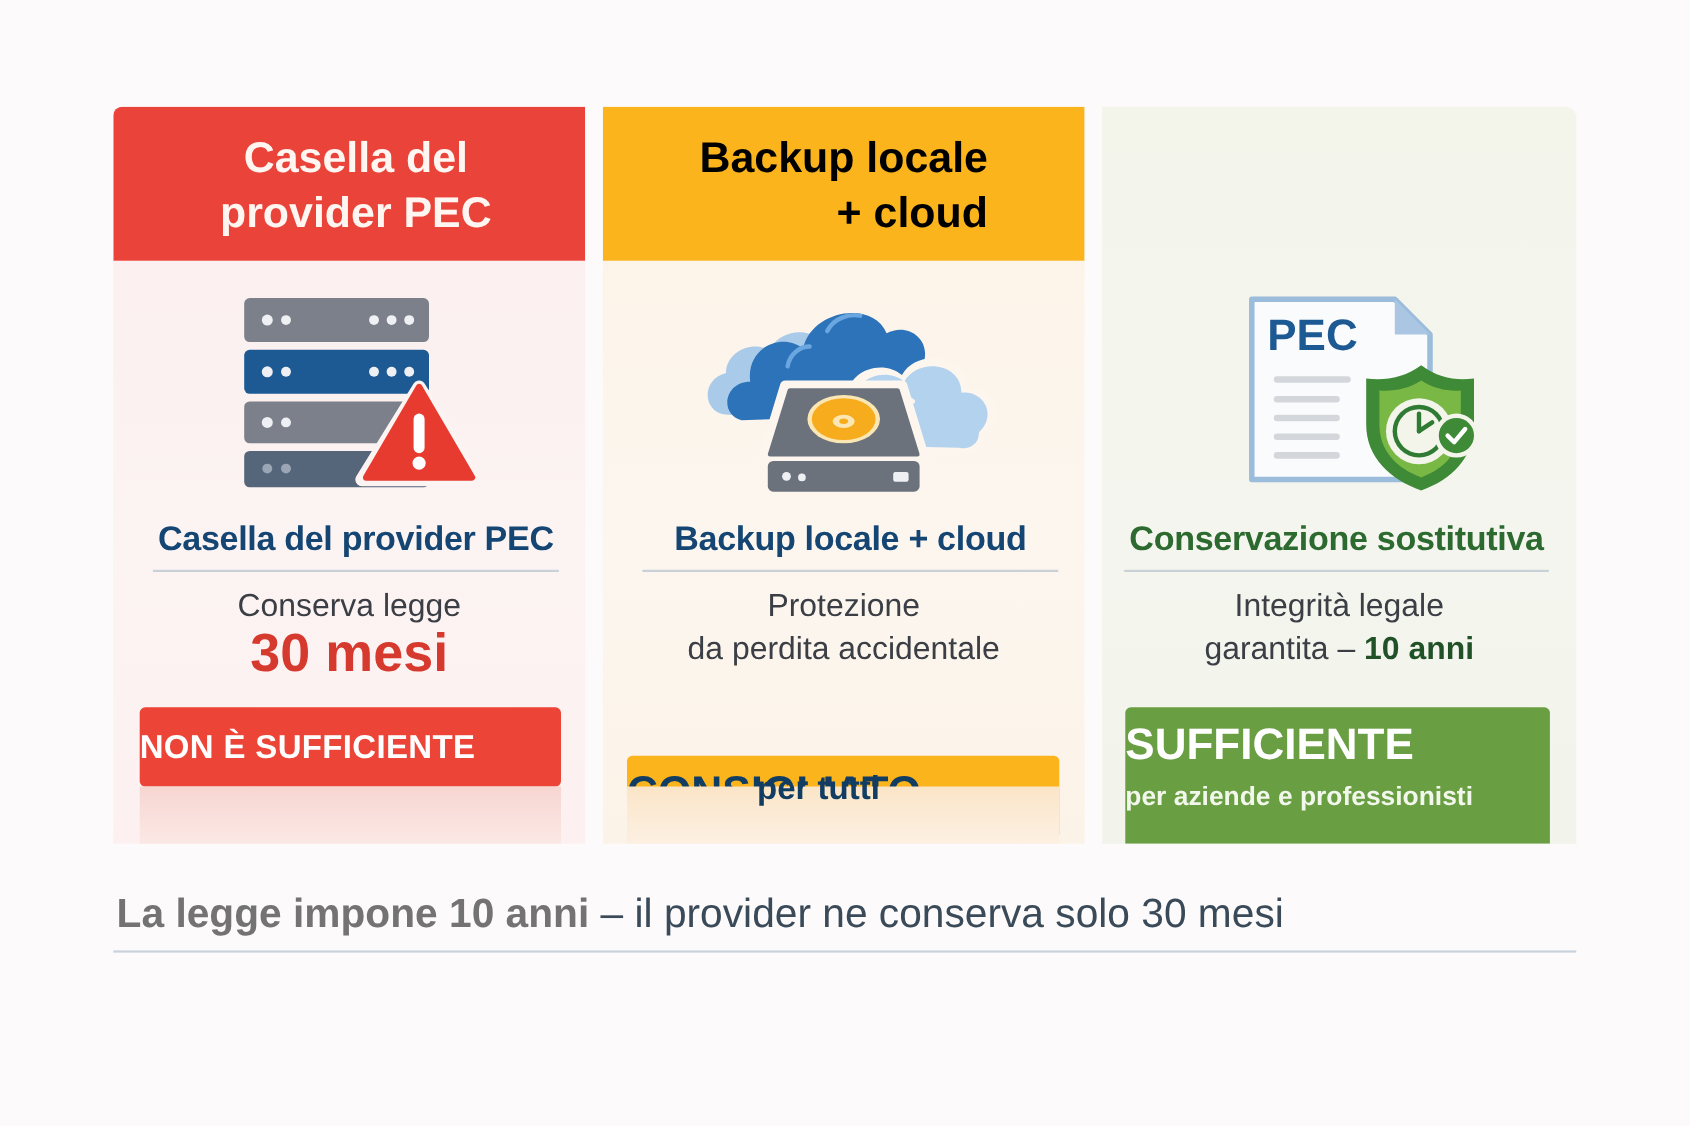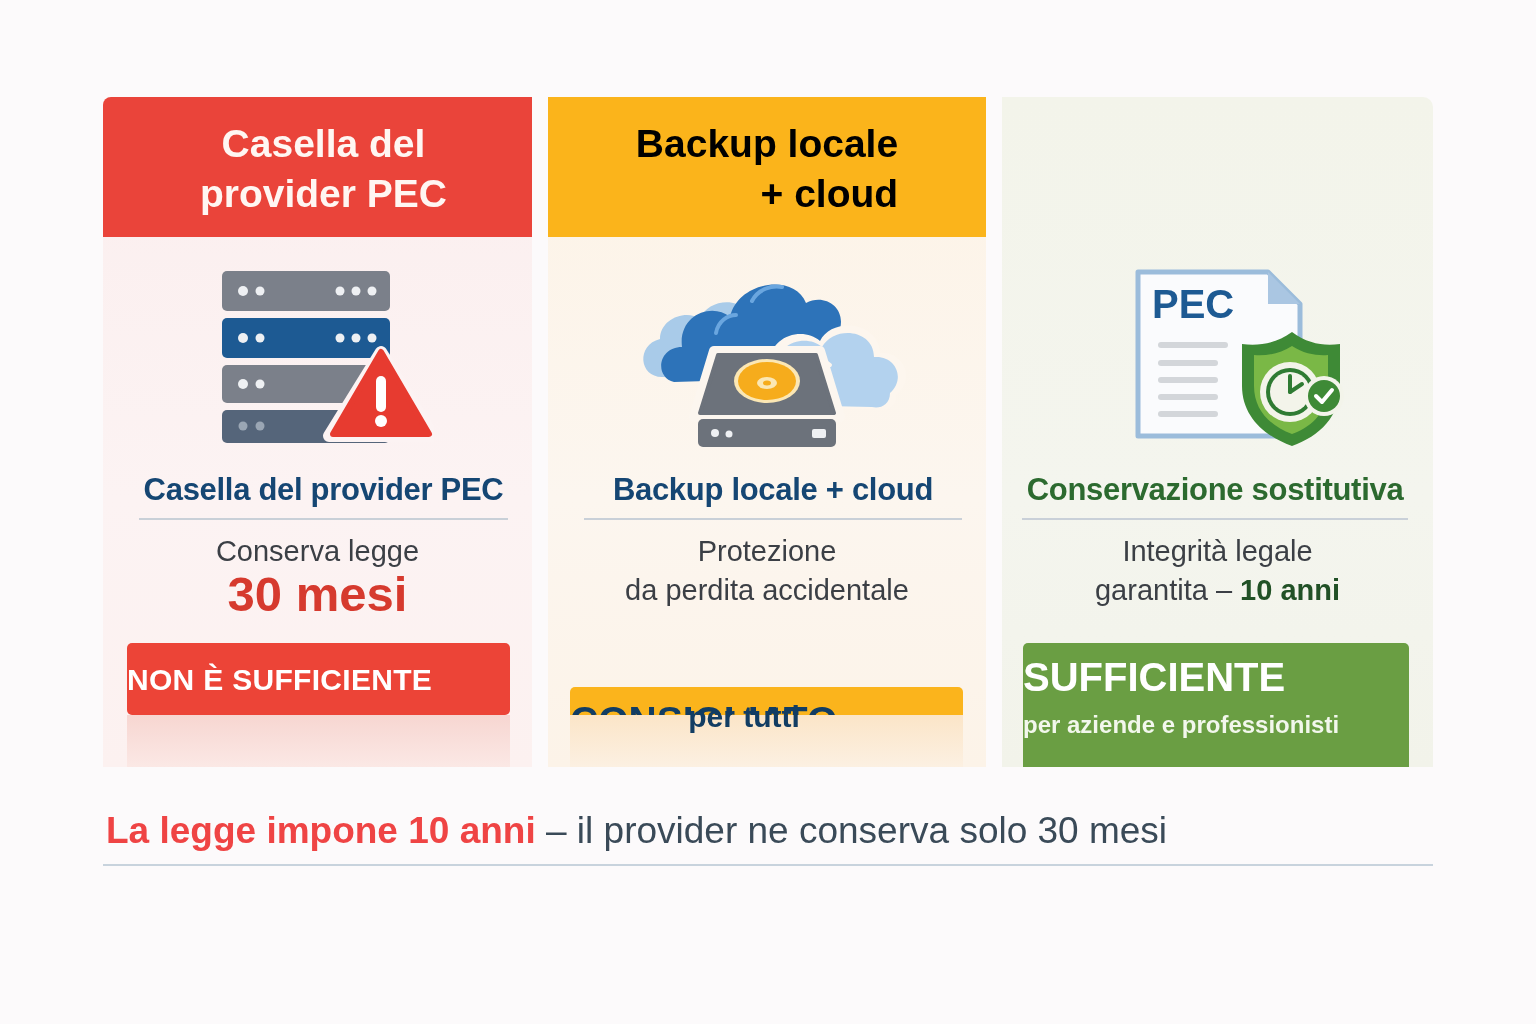--- a/index.html
+++ b/index.html
@@ -46,21 +46,21 @@
   .card-2 .badge-fade { position: absolute; top: 618px; left: 22px; width: 393px; height: 52px;
     background: linear-gradient(180deg, #fbe5c8 0%, #fcf0e2 100%); }
   .card-2 .badge-sub { position: absolute; top: 603px; left: 22px; width: 348px; text-align: center;
     font-weight: bold; font-size: 30px; color: #123d63; }
   .card-3 .badge { left: 21px; width: 386px; height: 124px; background: #6a9e43; color: #fff;
     border-bottom-left-radius: 0; border-bottom-right-radius: 0; }
   .card-3 .badge .b-main { display: block; font-weight: bold; font-size: 40px; margin-top: 12px; line-height: 44px; }
   .card-3 .badge .b-sub { display: block; font-weight: bold; font-size: 24px; margin-top: 12px; color: #f2f7ec; }
 
   .footer-text { position: absolute; left: 106px; top: 810px; font-size: 37px; color: #3a4a58; white-space: nowrap; }
-  .footer-text .strong { font-weight: bold; color: #ef4444; }
+  .footer-text .strong { font-weight: bold; color: #737373; }
   .footer-rule { position: absolute; left: 103px; top: 864px; width: 1330px; height: 2px; background: #c8d3dd; }
 </style>
 </head>
 <body>
 
 <div class="card card-1">
   <div class="card-header">
     <span class="hdr-text">Casella del
 provider PEC</span>
   </div>

